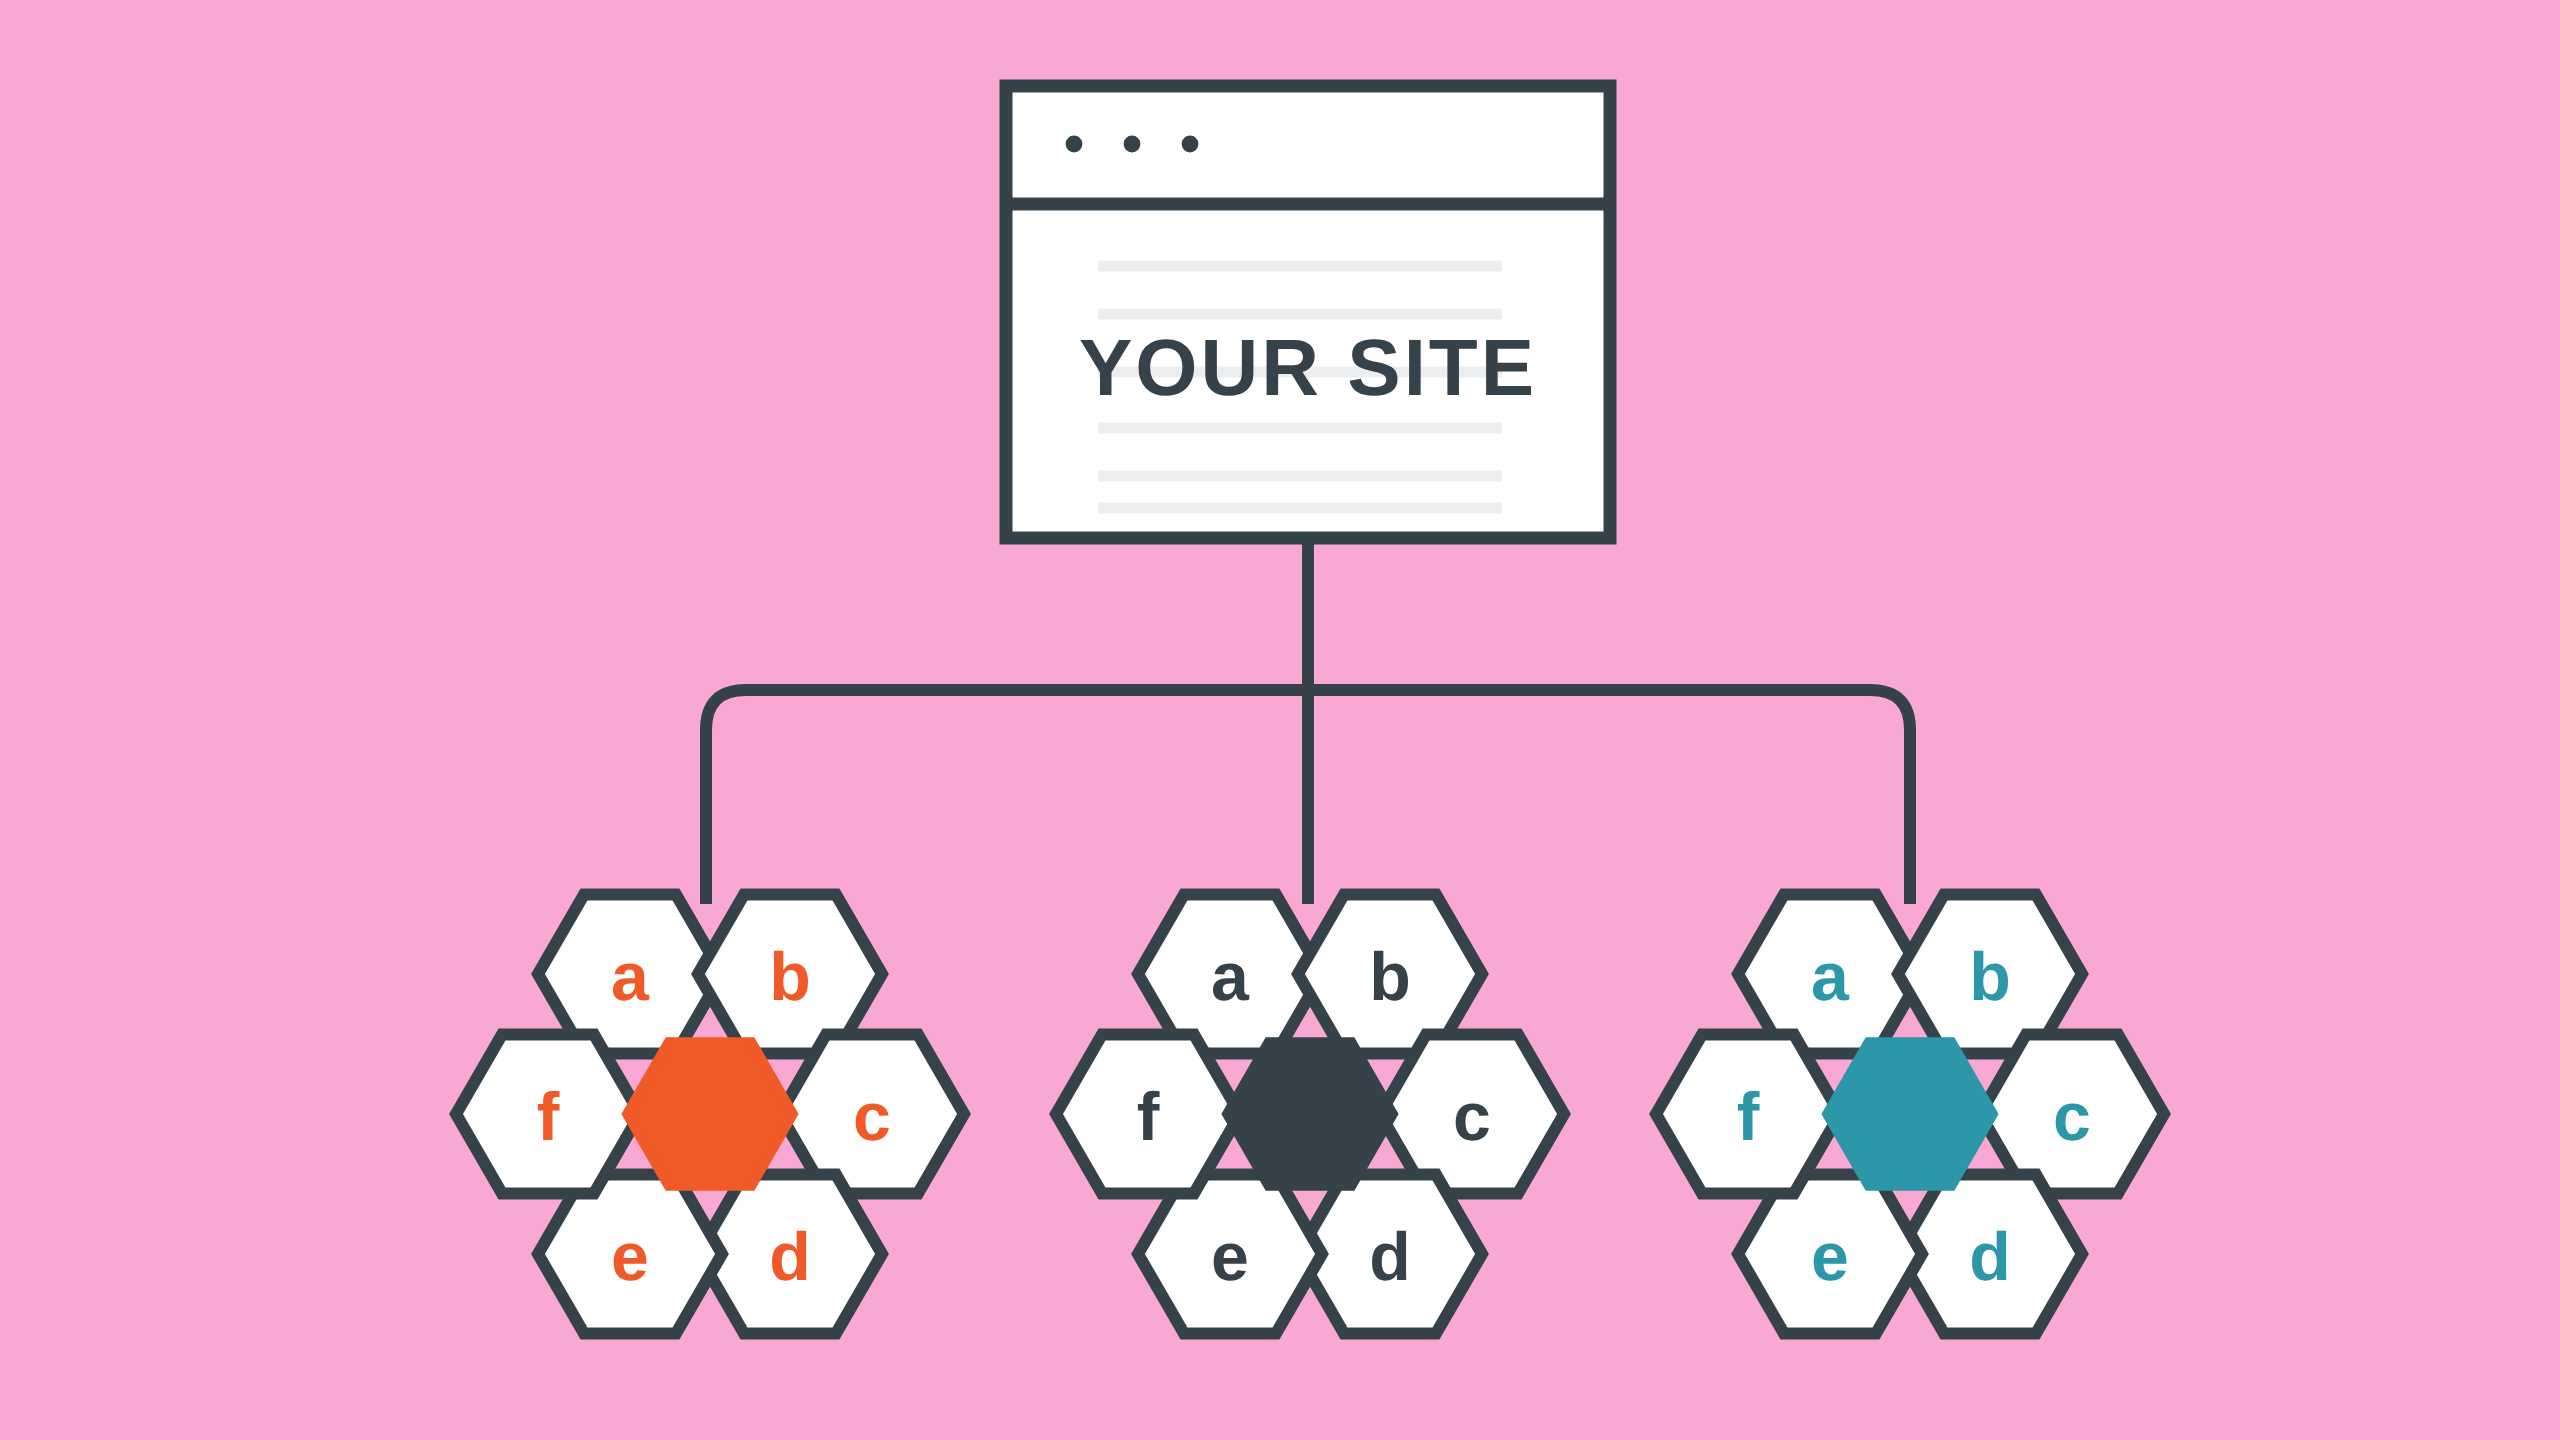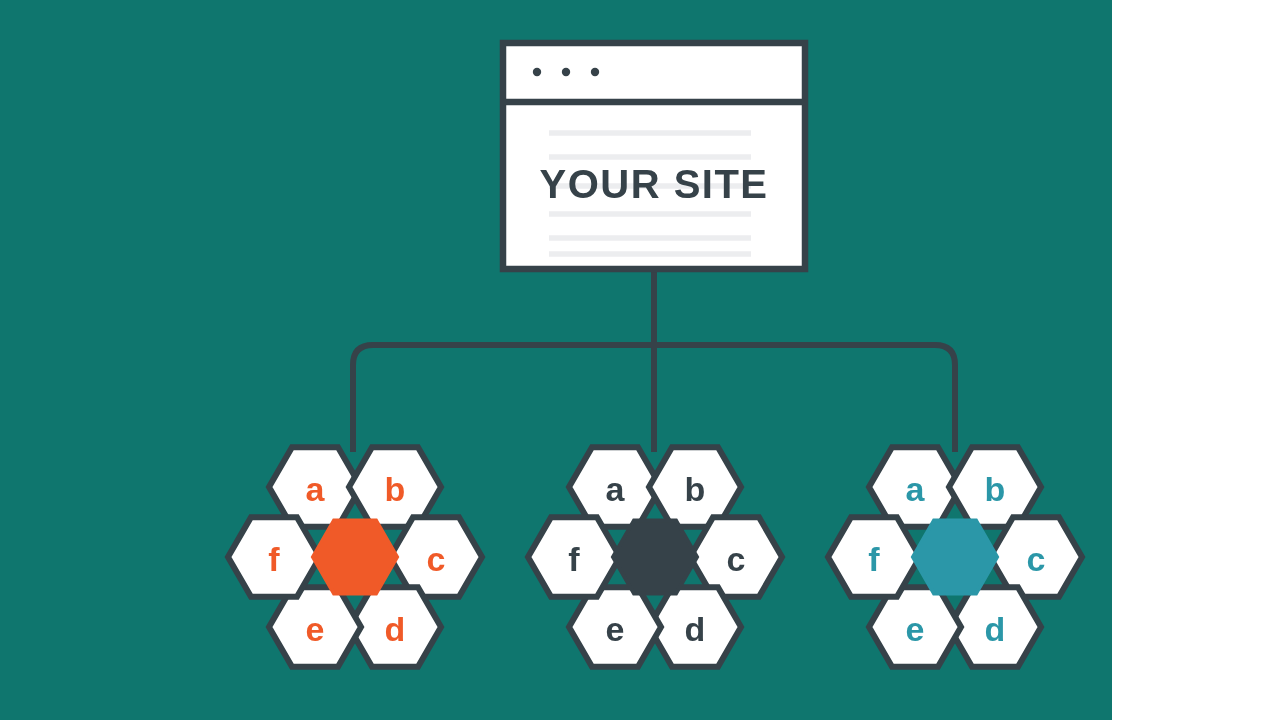--- a/index.html
+++ b/index.html
@@ -8,23 +8,23 @@
     background: #ffffff;
   }
   body {
     width: 1280px;
     height: 720px;
     overflow: hidden;
     font-family: "Liberation Sans", sans-serif;
   }
   #stage {
     position: relative;
-    width: 1112px;
+    width: 1280px;
     height: 720px;
-    background: #0f766e;
+    background: #f9a8d4;
   }
   #stage > svg {
     position: absolute;
     top: 0;
     left: 0;
     display: block;
   }
   .site-title {
     font-family: "Liberation Sans", sans-serif;
     font-weight: bold;

